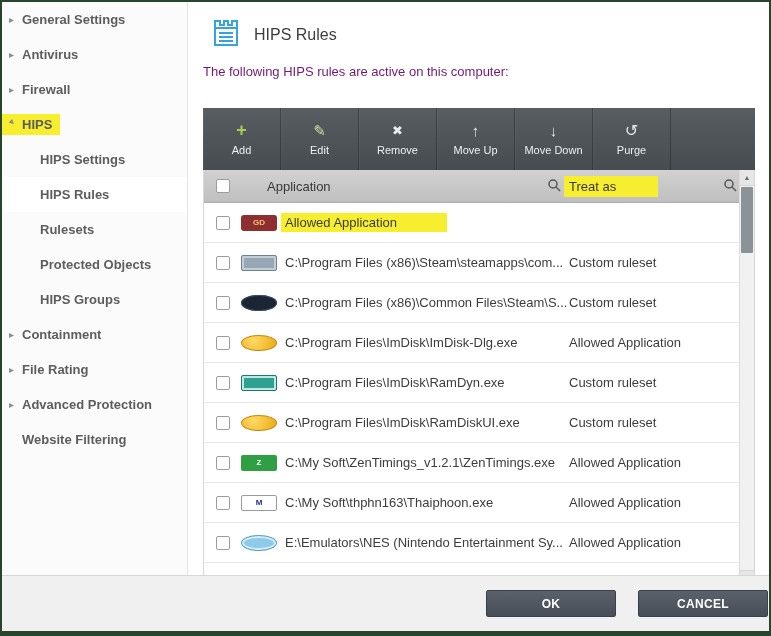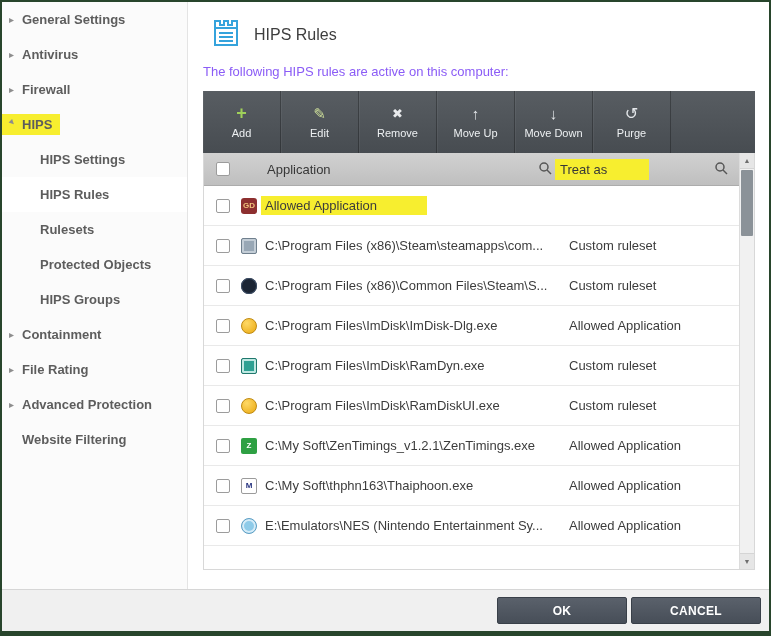--- a/index.html
+++ b/index.html
@@ -15,56 +15,56 @@
   .sb-item .arrow.hiddenarrow { visibility:hidden; }
   .sb-item.expanded .arrow { display:inline-block; transform:rotate(45deg); }
   .sb-item .lbl { position:relative; z-index:1;font-weight:bold; }
   .sb-item.selected { background:#ffffff; }
   .marker { position:absolute; left:0; top:7px; width:58px; height:21px; background:#f7ee2f; }
 
   
   .main { position:absolute; left:187px; top:0; right:0; bottom:42px; background:#fff; padding:10px 14px 0 14px; }
   .page-header { display:flex; align-items:center; gap:11px; margin:4px 0 10px 6px; height:38px; }
   .page-title { font-size:16px; color:#3e3e3e; }
-  .desc { font-size:13px; color:#8b5cf6; margin:6px 0 12px 0; }
+  .desc { font-size:13px; color:#701a75; margin:6px 0 29px 0; }
 
   .toolbar { display:flex; height:62px; background:linear-gradient(#585d62,#474c51); }
   .tb-btn { width:78px; display:flex; flex-direction:column; align-items:center; justify-content:center; gap:5px; border-right:1px solid rgba(0,0,0,.28); box-shadow:inset 1px 0 0 rgba(255,255,255,.05); cursor:pointer; }
   .tb-icon { height:17px; line-height:17px; font-size:15px; }
   .tb-lbl { font-size:11px; color:#edf0f2; }
 
   
   .table { position:relative; border:1px solid #d8d8d8; border-top:none; }
-  .thead { display:flex; align-items:center; height:33px; background:linear-gradient(#d1d1d1,#bfbfbf); border-bottom:1px solid #acacac; padding-right:24px; font-size:13px; color:#373737; }
+  .thead { display:flex; align-items:center; height:33px; background:linear-gradient(#d1d1d1,#bfbfbf); border-bottom:1px solid #acacac; padding-right:15px; font-size:13px; color:#373737; }
   .cbcell { width:37px; display:flex; justify-content:center; flex:none; }
   .checkbox { width:14px; height:14px; background:#fff; border:1px solid #9c9c9c; border-radius:2px; cursor:pointer; }
   .th-app { flex:1; display:flex; align-items:center; min-width:0; }
   .th-app .col-label { margin-left:26px; }
   .th-app .mag { margin-left:auto; margin-right:8px; }
   .th-treat { width:170px; flex:none; display:flex; align-items:center; }
   .th-treat .mag { margin-left:auto; margin-right:2px; }
   .mag { cursor:pointer; flex:none; }
   .hl-col { display:inline-block; background:#f7ee2f; padding:3px 42px 3px 5px; margin-left:-5px;text-align:center; }
 
   .row { display:flex; align-items:center; height:40px; border-bottom:1px solid #e9e9e9; padding-right:15px; font-size:13px; color:#3c3c3c; }
-  .appicon { width:16px; height:16px; flex:none; margin-right:8px; display:flex; align-items:center; justify-content:center; font-size:8px; line-height:1; }
+  .appicon { width:36px; height:16px; flex:none; margin-right:8px; display:flex; align-items:center; justify-content:center; font-size:8px; line-height:1; }
   .path { flex:1; min-width:0; white-space:nowrap; overflow:hidden; }
   .treat { width:170px; flex:none; white-space:nowrap; }
   .hl-cell { display:inline-block; background:#f7ee2f; padding:2px 50px 2px 4px; margin-left:-4px; }
   .empty-row { height:23px; }
 
   
   .scrollbar { position:absolute; top:0; right:0; bottom:0; width:15px; background:#f1f1f1; border-left:1px solid #dcdcdc; }
   .sb-btn { position:absolute; left:0; width:14px; height:16px; background:#e6e6e6; color:#6e6e6e; font-size:7px; display:flex; align-items:center; justify-content:center; cursor:pointer; }
   .sb-up { top:0; border-bottom:1px solid #d5d5d5; }
   .sb-down { bottom:0; border-top:1px solid #d5d5d5; }
   .sb-thumb { position:absolute; left:1px; top:17px; width:12px; height:66px; background:#8b9298; border-radius:1px; cursor:pointer; }
 
   
-  .footer { position:absolute; left:0; right:0; bottom:0; height:42px; background:#f0f0f0; border-top:1px solid #d6d6d6; display:flex; align-items:center; justify-content:flex-end; gap:4px; padding-right:8px; }
+  .footer { position:absolute; left:0; right:0; bottom:0; height:56px; background:#f0f0f0; border-top:1px solid #d6d6d6; display:flex; align-items:center; justify-content:flex-end; gap:22px; padding-right:1px; }
   .btn { width:130px; height:27px; background:linear-gradient(#5a616b,#474e58); border:1px solid #394049; border-radius:2px; color:#fff; font-size:12px; font-weight:bold; letter-spacing:.3px; display:flex; align-items:center; justify-content:center; cursor:pointer; }
 </style>
 </head>
 <body>
 
 <div class="window">
 
   <div class="sidebar">
     <div class="sb-item top">
       <span class="arrow">▸</span>

